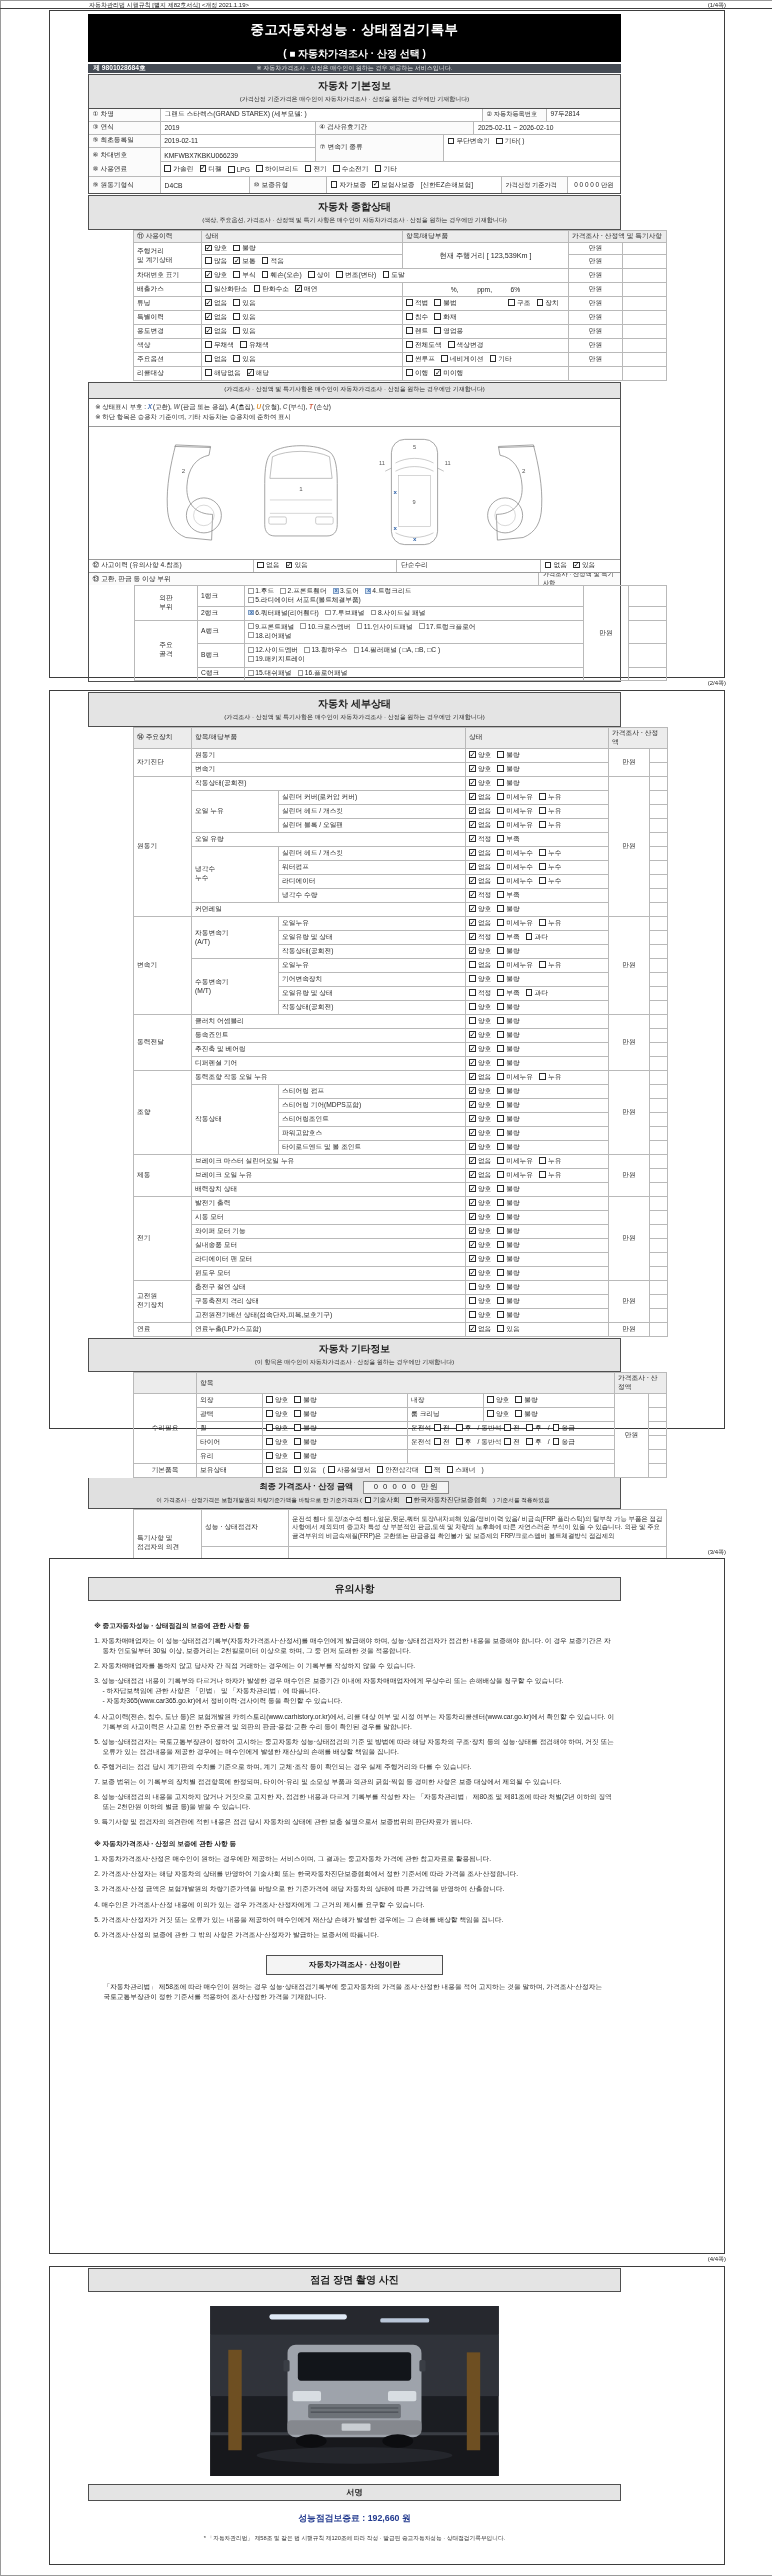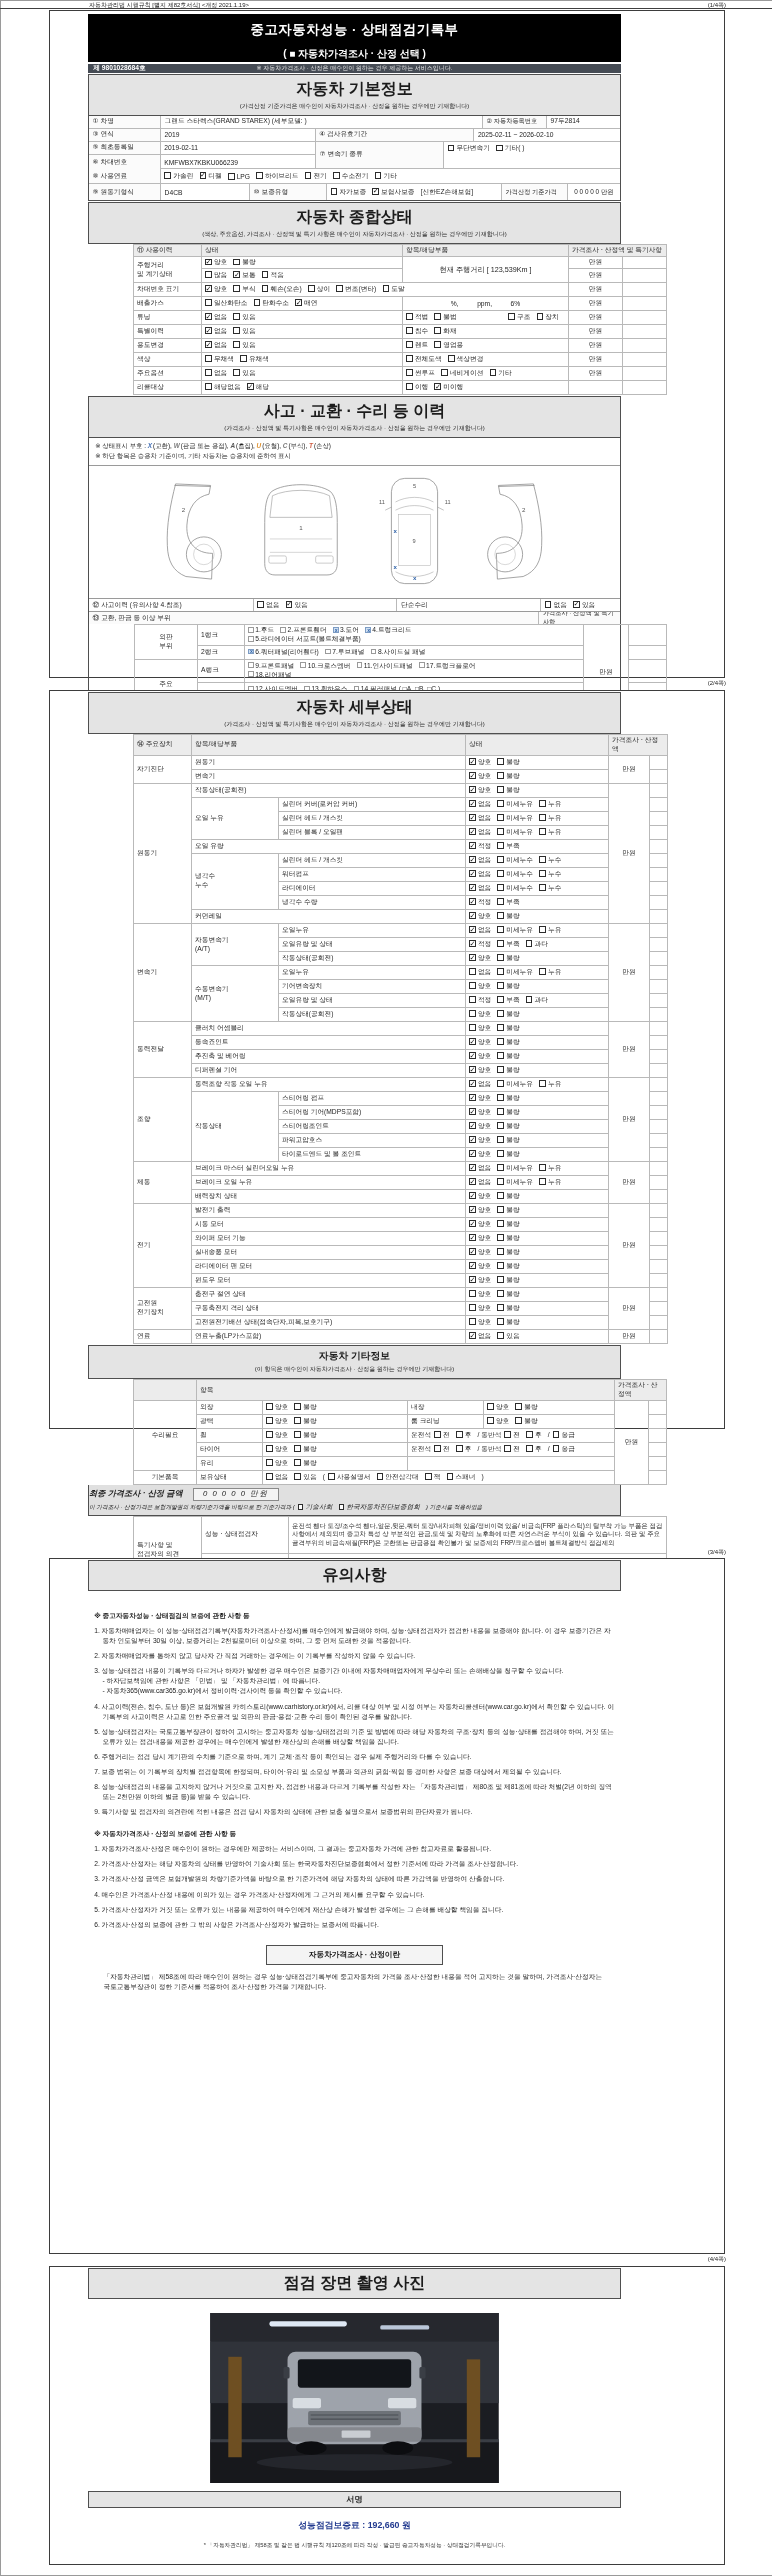--- a/index.html
+++ b/index.html
@@ -11,21 +11,21 @@
   .page-marker{position:absolute;right:47px;font-size:6px;color:#222;}
   .page{position:absolute;left:49px;width:676px;border:1px solid #3d3d3d;background:#fff;box-sizing:border-box;}
   .content{margin-left:38px;width:533px;box-sizing:border-box;}
   .banner{background:#000000;color:#fff;text-align:center;padding-top:6.7px;height:41px;margin-top:3.6px;}
   .banner-title{font-size:13.4px;font-weight:bold;letter-spacing:0.5px;}
   .banner-sub{font-size:10px;margin-top:8px;font-weight:bold;}
   .banner-note{font-size:6px;margin-top:2.6px;color:#e8e8e8;}
   .docbar{background:#454b54;color:#fff;font-weight:bold;font-size:6.7px;height:8.8px;line-height:8.8px;
           padding-left:5.2px;margin-top:2.1px;}
   .sec-head{background:#e4e4e4;border:1px solid #4f4f4f;text-align:center;box-sizing:border-box;}
-  .sec-title{font-size:16px;font-weight:bold;padding-top:4.1px;}
+  .sec-title{font-size:10px;font-weight:bold;padding-top:4.1px;}
   .sec-sub{font-size:6px;margin-top:2.1px;padding-bottom:3.6px;color:#222;}
   .pre{white-space:pre-line;}
   
   .btable{border:1px solid #4f4f4f;border-top:none;box-sizing:border-box;}
   .brow{display:flex;border-bottom:0.5px solid #b9b9b9;box-sizing:border-box;}
   .brow:last-child{border-bottom:none;}
   .bcell{border-right:0.5px solid #b9b9b9;box-sizing:border-box;display:flex;align-items:center;
          padding:0 3.6px;overflow:hidden;}
   .bcell:last-child{border-right:none;}
   .blabel{background:#fbfbfb;}
@@ -47,21 +47,21 @@
   .opt{margin-right:6.2px;white-space:nowrap;display:inline-block;}
   .opt .lbl{font-size:6.7px;}
   .xtxt{margin-right:3.1px;}
   .legend-wrap{border:1px solid #4f4f4f;border-top:none;box-sizing:border-box;}
   .legend-pad{padding:3.6px 6.2px 3.1px 6.2px;font-size:6.4px;line-height:10.3px;}
   .lg-code{font-weight:bold;font-style:italic;margin-right:1px;}
   .diagrams{border-top:0.5px solid #9a9a9a;height:132px;display:flex;align-items:center;justify-content:center;gap:30px;}
   svg{display:block;}
   .mileage-cell{font-size:7.2px;text-align:center;}
   .spread{display:flex;justify-content:space-between;align-items:center;}
-  .final-band{border:1px solid #4f4f4f;border-top:none;background:#e0e0e0;padding:2.6px 0 3.1px 0;font-style:italic;}
+  .final-band{border:1px solid #4f4f4f;border-top:none;background:#e0e0e0;text-align:center;padding:2.6px 0 3.1px 0;}
   .final-line{font-size:8.2px;font-weight:bold;display:inline-block;}
   .final-val{display:inline-block;background:#f4f4f4;border:0.5px solid #8a8a8a;padding:0.5px 9.3px;margin-left:8.2px;
              font-size:7.7px;font-weight:normal;letter-spacing:1.5px;}
   .final-note{font-size:5.7px;margin-top:2.1px;}
   .final-note .cb{width:5.7px;height:5.7px;vertical-align:-1px;}
   .notice-area{padding:12.4px 6.2px 0 6.2px;font-size:6.7px;line-height:10px;}
   .notice-head{font-weight:bold;margin:7.2px 0 5.2px 0;}
   .notice-item{margin-bottom:5.2px;white-space:pre-line;padding-left:8.2px;text-indent:-8.2px;}
   .notice-box{width:175px;margin:15.5px auto 0 auto;border:1px solid #4f4f4f;text-align:center;
               font-weight:bold;font-size:7.7px;padding:3.6px 0;background:#f4f4f4;}
@@ -243,21 +243,20 @@
             <td style="height: 14px;">리콜대상</td>
             <td><span class="opt"><span class="cb"></span><span class="lbl">해당없음</span></span><span class="opt"><span class="cb ck"></span><span class="lbl">해당</span></span></td>
             <td><span class="opt"><span class="cb"></span><span class="lbl">이행</span></span><span class="opt"><span class="cb ck"></span><span class="lbl">미이행</span></span></td>
             <td class="price"></td>
             <td class="strip"></td>
           </tr>
         </tbody>
   </table>
 
   <div class="sec-head" style="margin-top:1px">
-    <div class="sec-title">사고 · 교환 · 수리 등 이력</div>
     <div class="sec-sub">(가격조사 · 산정액 및 특기사항은 매수인이 자동차가격조사 · 산정을 원하는 경우에만 기재합니다)</div>
   </div>
   <div class="legend-wrap">
     <div class="legend-pad">
       <div id="legend-line"><span>※ 상태표시 부호 : </span><span class="lg-code" style="color: rgb(63, 108, 180);">X</span><span>(교환), </span><span class="lg-code" style="color: rgb(122, 122, 122);">W</span><span>(판금 또는 용접), </span><span class="lg-code" style="color: rgb(85, 85, 85);">A</span><span>(흠집), </span><span class="lg-code" style="color: rgb(221, 143, 45);">U</span><span>(요철), </span><span class="lg-code" style="color: rgb(122, 122, 122);">C</span><span>(부식), </span><span class="lg-code" style="color: rgb(207, 91, 64);">T</span><span>(손상)</span></div>
       <div>※ 하단 항목은 승용차 기준이며, 기타 자동차는 승용차에 준하여 표시</div>
     </div>
     <div class="diagrams">
       <svg width="71" height="111" viewBox="0 0 138 215" style="font-size:13px">
         <path d="M40 15 C30 55 22 95 24 135 C25 165 35 185 60 195 L110 200 L112 150 C80 150 60 130 62 95 C64 60 80 40 105 35 L108 18 Z" fill="none" stroke="#8a8a8a" stroke-width="1.5"></path>
@@ -723,21 +722,21 @@
         <td style="height:31px">가격 · 조사산정자</td>
         <td></td>
       </tr>
     </tbody>
   </table>
  </div>
 </div>
 
 <div class="page" style="top:1558px;height:696px">
  <div class="content">
-  <div class="sec-head" style="margin-top:1px;padding-bottom:4.1px">
+  <div class="sec-head" style="margin-top:18px;padding-bottom:4.1px">
     <div class="sec-title">유의사항</div>
   </div>
   <div class="notice-area">
     <div class="notice-head">※ 중고자동차성능 · 상태점검의 보증에 관한 사항 등</div>
     <div id="notice-block1">
           <div class="notice-item">1. 자동차매매업자는 이 성능·상태점검기록부(자동차가격조사·산정서)를 매수인에게 발급해야 하며, 성능·상태점검자가 점검한 내용을 보증해야 합니다. 이 경우 보증기간은 자동차 인도일부터 30일 이상, 보증거리는 2천킬로미터 이상으로 하며, 그 중 먼저 도래한 것을 적용합니다.</div>
           <div class="notice-item">2. 자동차매매업자를 통하지 않고 당사자 간 직접 거래하는 경우에는 이 기록부를 작성하지 않을 수 있습니다.</div>
           <div class="notice-item">3. 성능·상태점검 내용이 기록부와 다르거나 하자가 발생한 경우 매수인은 보증기간 이내에 자동차매매업자에게 무상수리 또는 손해배상을 청구할 수 있습니다.
 - 하자담보책임에 관한 사항은 「민법」 및 「자동차관리법」에 따릅니다.
 - 자동차365(www.car365.go.kr)에서 정비이력·검사이력 등을 확인할 수 있습니다.</div>

